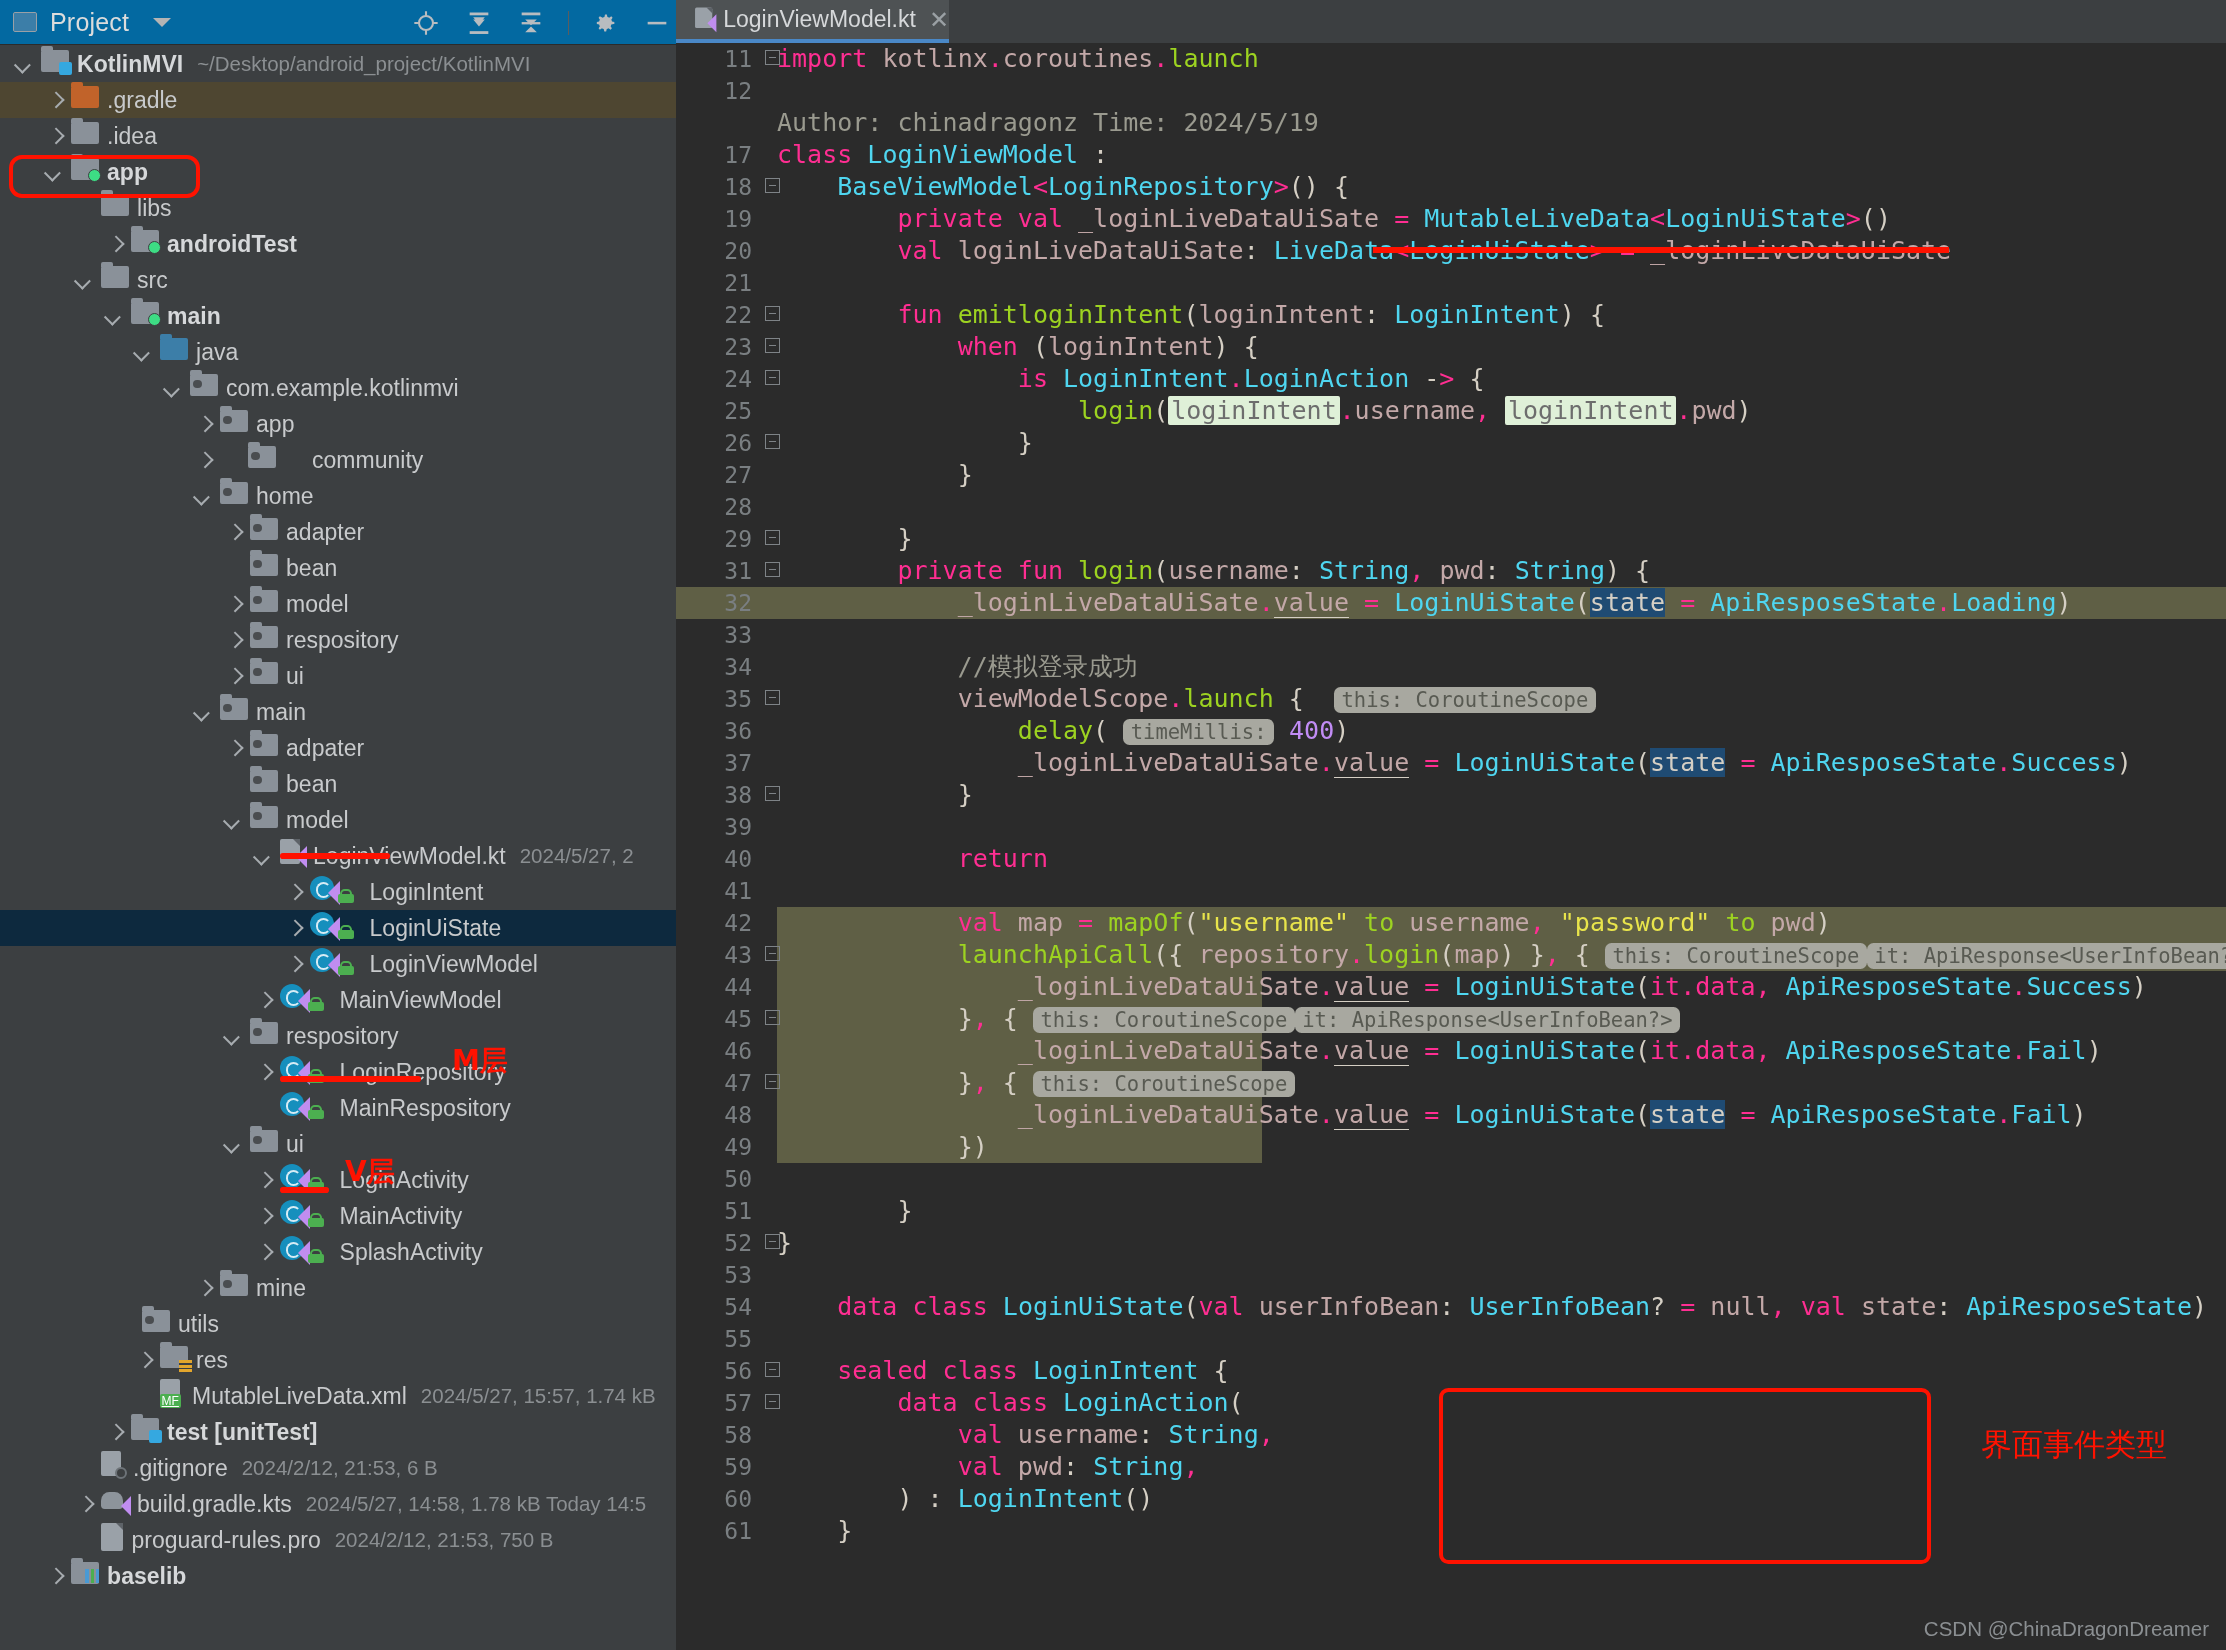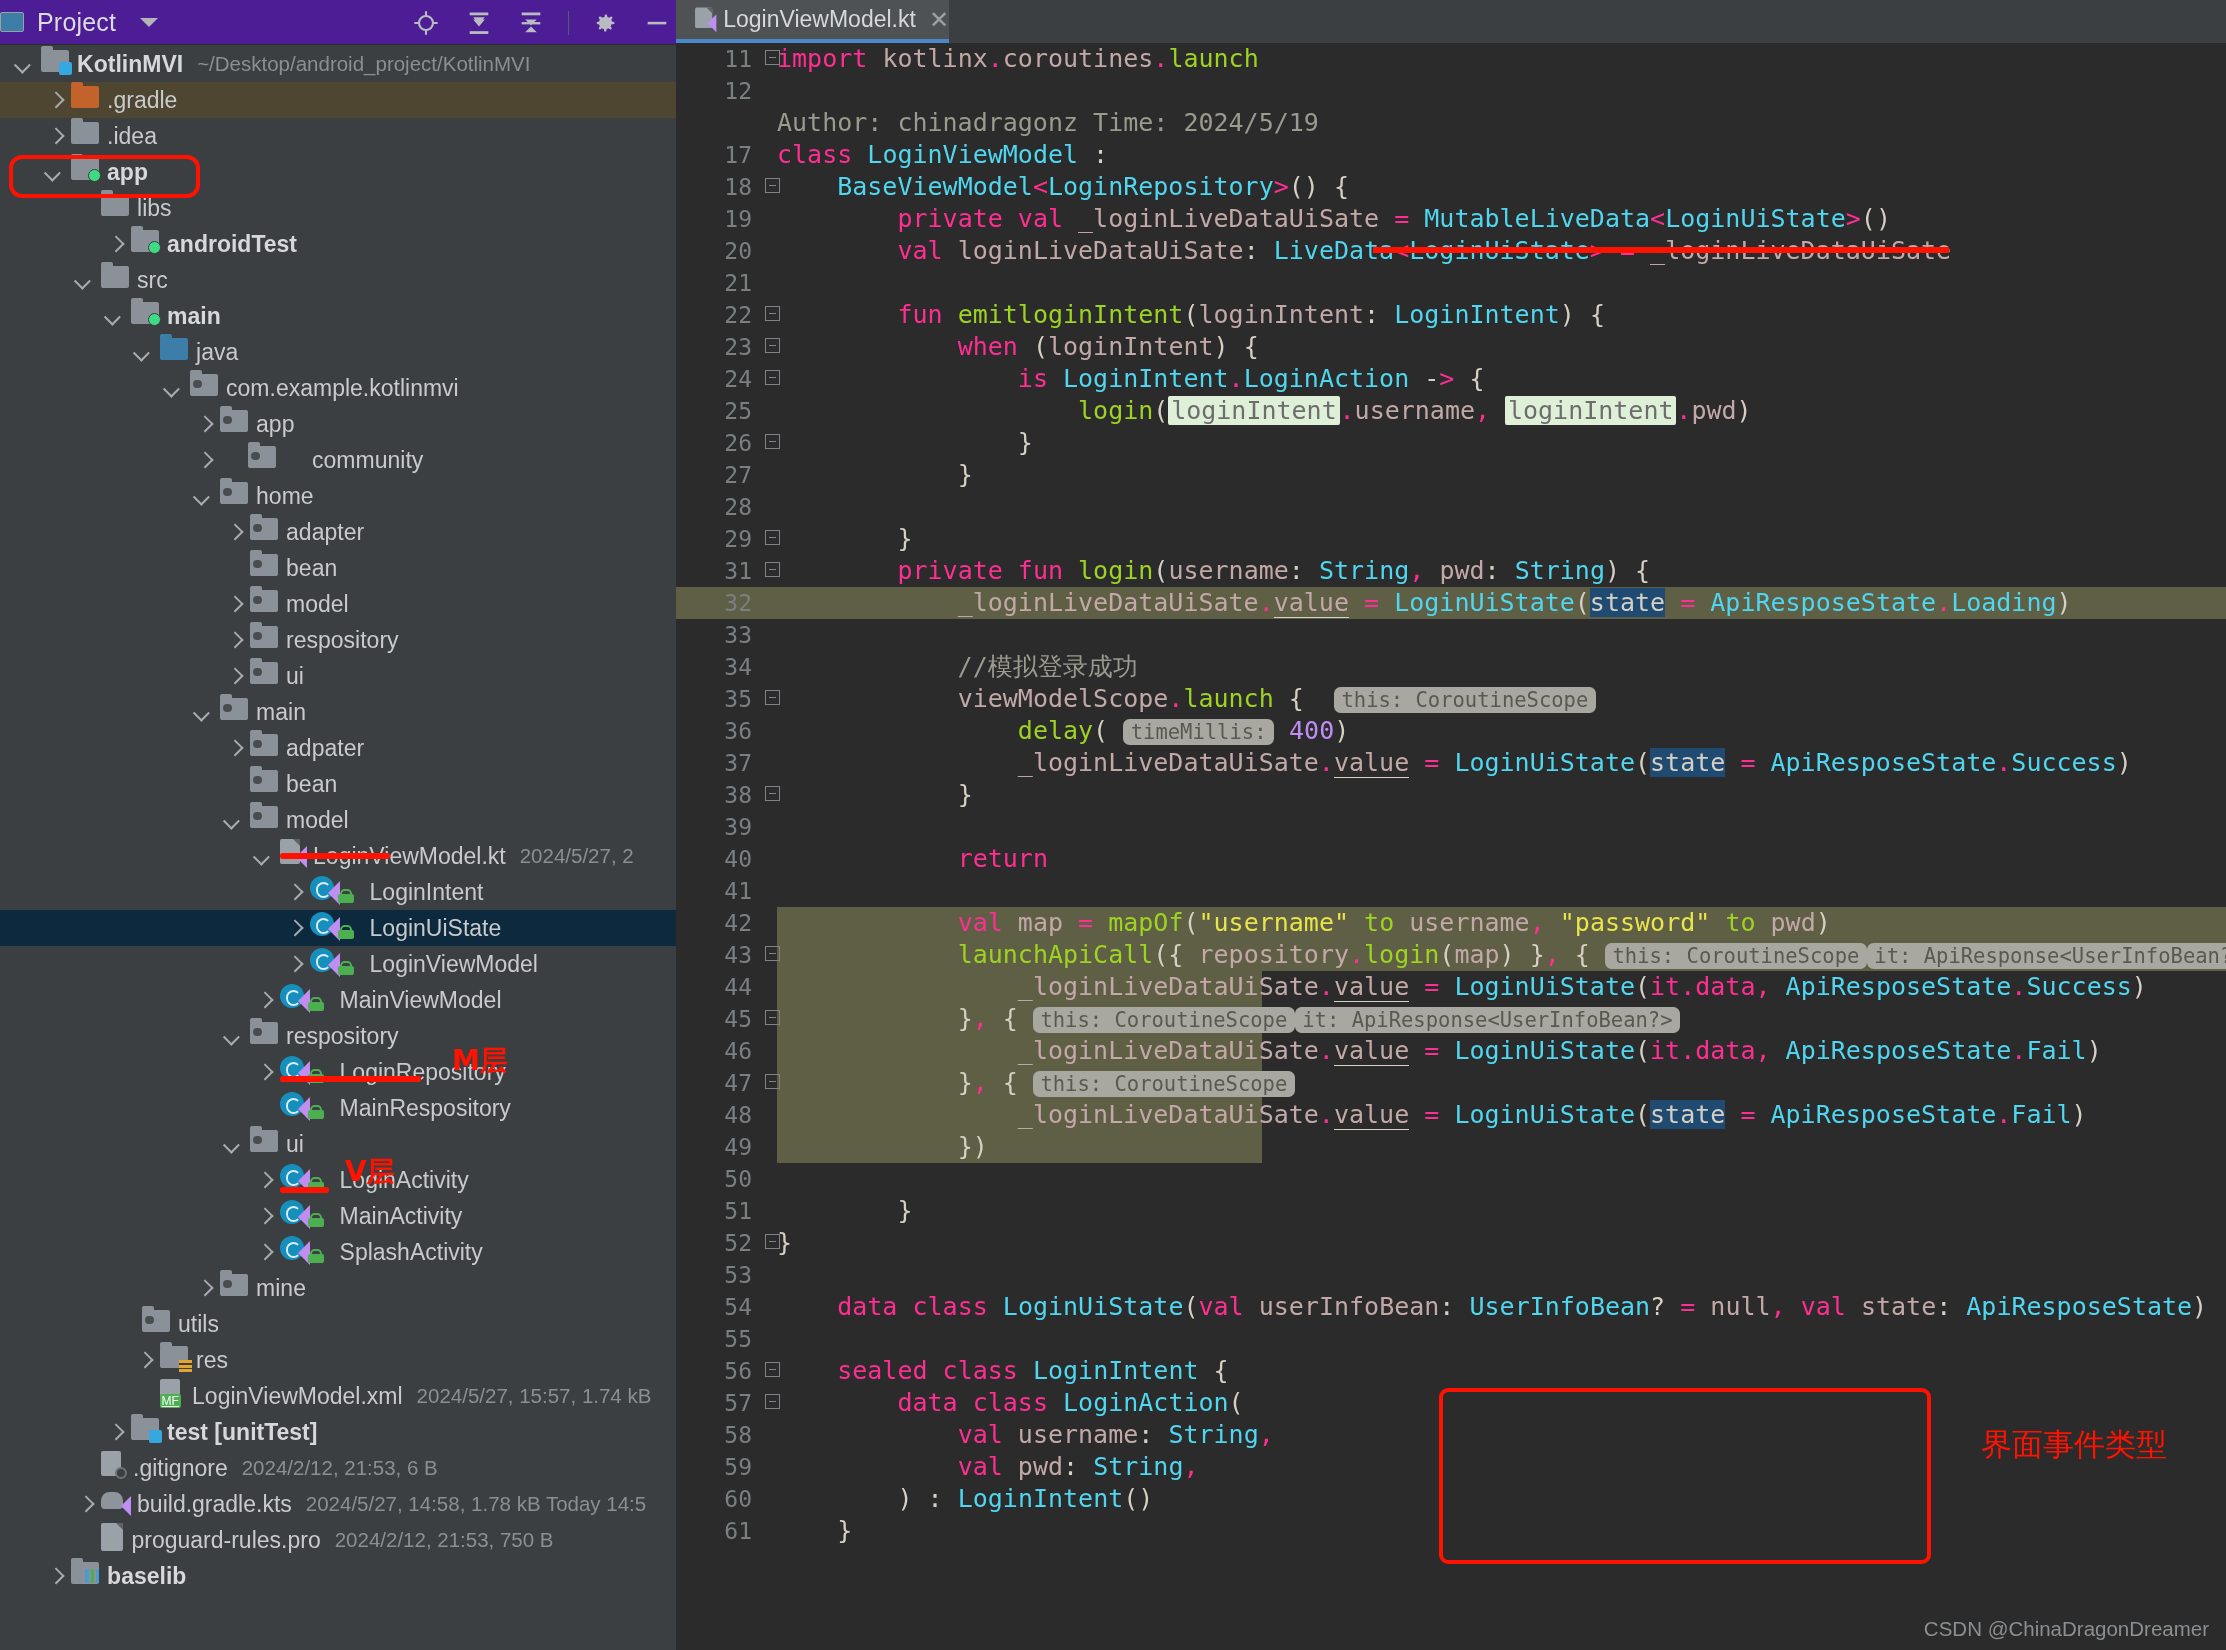--- a/index.html
+++ b/index.html
@@ -14,22 +14,23 @@
   
   #sidebar {
     width: 676px; height: 1650px;
     background: #3c3f41;
     position: relative;
     flex: 0 0 676px;
   }
   #sidebar-header {
     height: 45px;
     display: flex; align-items: center;
+    padding-left: 13px;
     border-bottom: 0.9px solid #2b2b2b;
-    background: #4c1d95;
+    background: #0369a1;
   }
   .proj-icon {
     width: 24px; height: 20.5px;
     border: 1.9px solid #9aa0a6;
     border-radius: 1.9px;
     background: #3c7ea8;
     display: inline-block;
     margin-right: 13px;
   }
   #proj-title { color: #dcdcdc; font-size: 25px; letter-spacing: 0.2px;}
@@ -466,21 +467,21 @@
           <span class="lbl">utils</span>
         </div>
         <div class="row" style="padding-left: 132px;">
           <span class="arrow r"></span>
           <span class="ico"><span class="f-res"></span></span>
           <span class="lbl">res</span>
         </div>
         <div class="row" style="padding-left: 132px;">
           <span class="arrow "></span>
           <span class="ico"><span class="f-xml"><span class="pg"></span><span class="mf">MF</span></span></span>
-          <span class="lbl">LoginViewModel.xml</span>
+          <span class="lbl">MutableLiveData.xml</span>
           <span class="meta">2024/5/27, 15:57, 1.74 kB</span>
         </div>
         <div class="row" style="padding-left: 103px;">
           <span class="arrow r"></span>
           <span class="ico"><span class="f-grey dot-b"></span></span>
           <span class="lbl b">test [unitTest]</span>
         </div>
         <div class="row" style="padding-left: 73px;">
           <span class="arrow "></span>
           <span class="ico"><span class="f-git"><span class="pg"></span><span class="no"></span></span></span>

